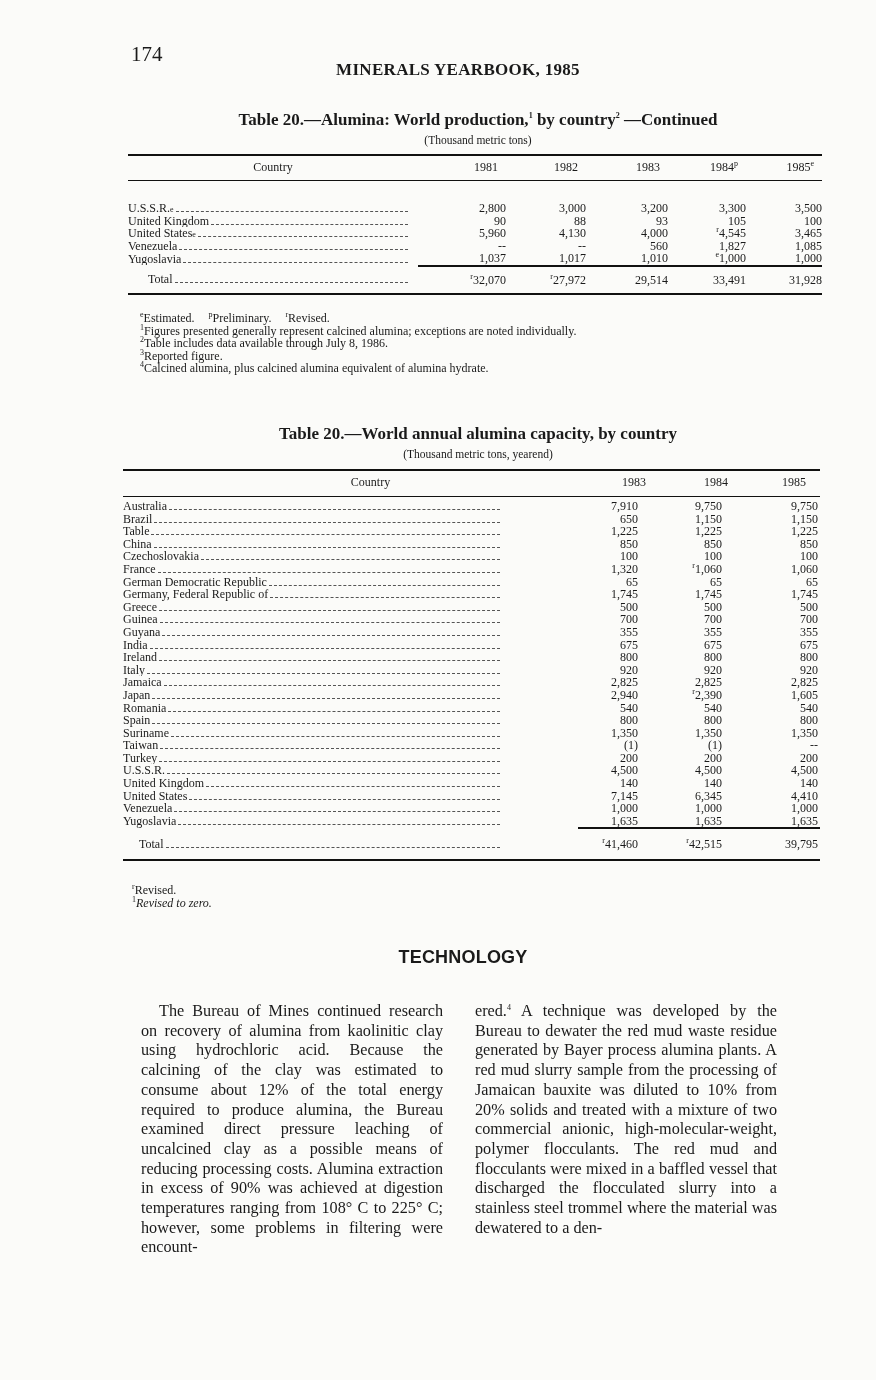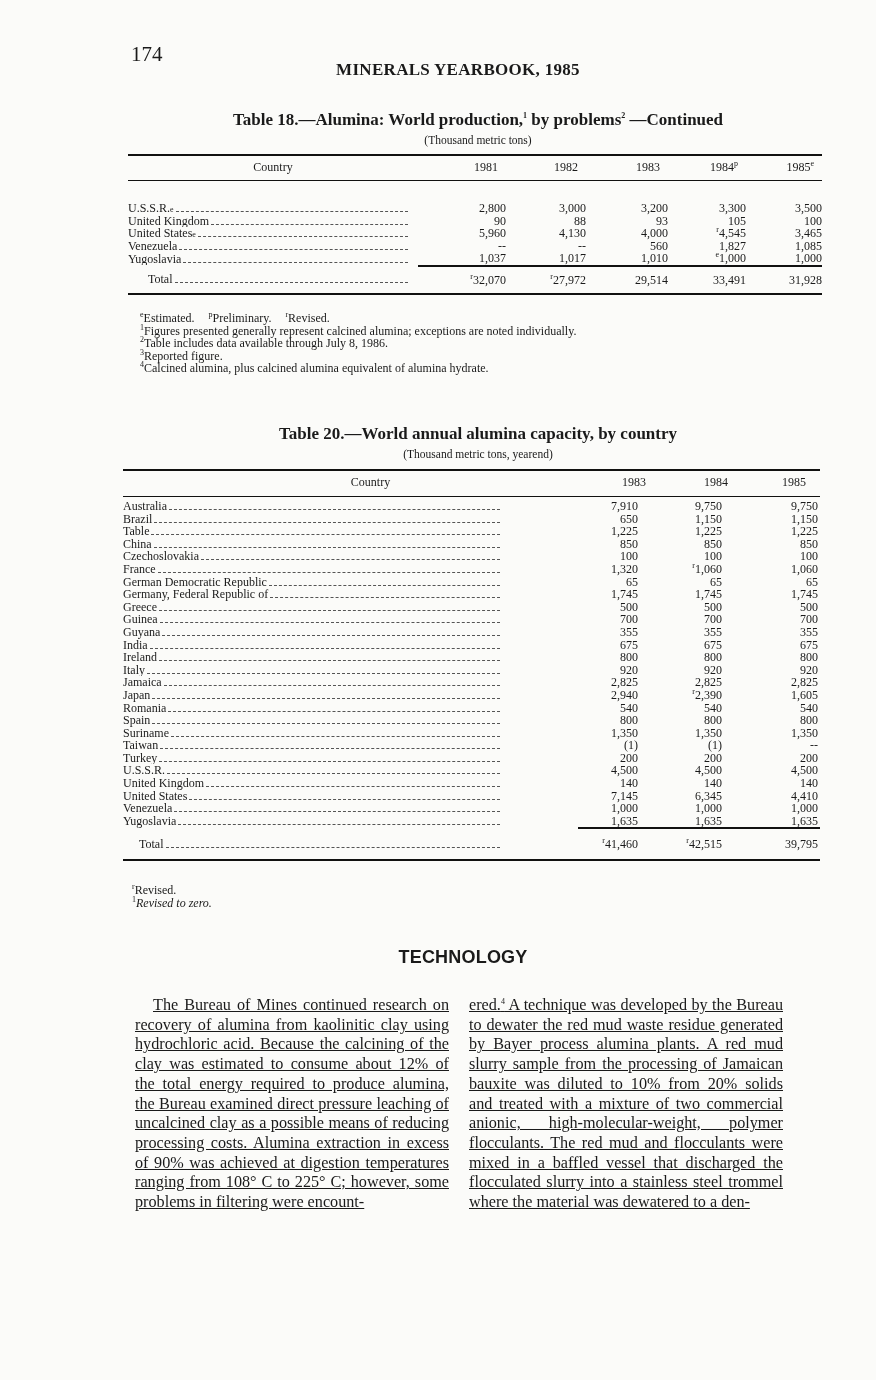--- a/index.html
+++ b/index.html
@@ -28,29 +28,29 @@
   td.num { text-align: right; }
   .leader-wrap { display: flex; align-items: baseline; overflow: hidden; }
   .leader-wrap .fill { flex: 1; border-bottom: 1px dashed #555; margin-left: 2px; height: 8px; }
 
   .notes { position: absolute; font-size: 12px; line-height: 12.5px; }
   .section-head { position: absolute; left: 0; width: 876px; top: 947px; text-align: center; font-family: "Liberation Sans", "DejaVu Sans", sans-serif; font-weight: bold; font-size: 18px; padding-left: 50px; box-sizing: border-box; letter-spacing: 0.2px; }
 
   .col { position: absolute; top: 992px; width: 322px; font-size: 16.2px; line-height: 19.7px; text-align: justify; }
   .col-left { left: 131px; text-indent: 18px; }
   .col-right { left: 465px; }
-  .col p { margin: 4px; text-decoration: underline; }
+  .col p { margin: 10px; }
 </style>
 </head>
 <body>
 
 <div class="page-number">174</div>
 <div class="running-head">MINERALS YEARBOOK, 1985</div>
 
-<div class="tbl-title t19-title"><span>Table 18.—Alumina: World production,</span><sup>1</sup><span> by problems</span><sup>2</sup><span> —Continued</span></div>
+<div class="tbl-title t19-title"><span>Table 20.—Alumina: World production,</span><sup>1</sup><span> by country</span><sup>2</sup><span> —Continued</span></div>
 <div class="tbl-sub t19-sub">(Thousand metric tons)</div>
 
 <div class="rule" style="left:128px; top:154px; width:694px; height:2px;"></div>
 <div class="rule" style="left:128px; top:180px; width:694px; height:1px;"></div>
 
 <table class="data" id="t19" style="left:128px; top:156px; width:694px;">
   <colgroup>
       <col style="width:290px">
       <col style="width:88px">
       <col style="width:80px">

